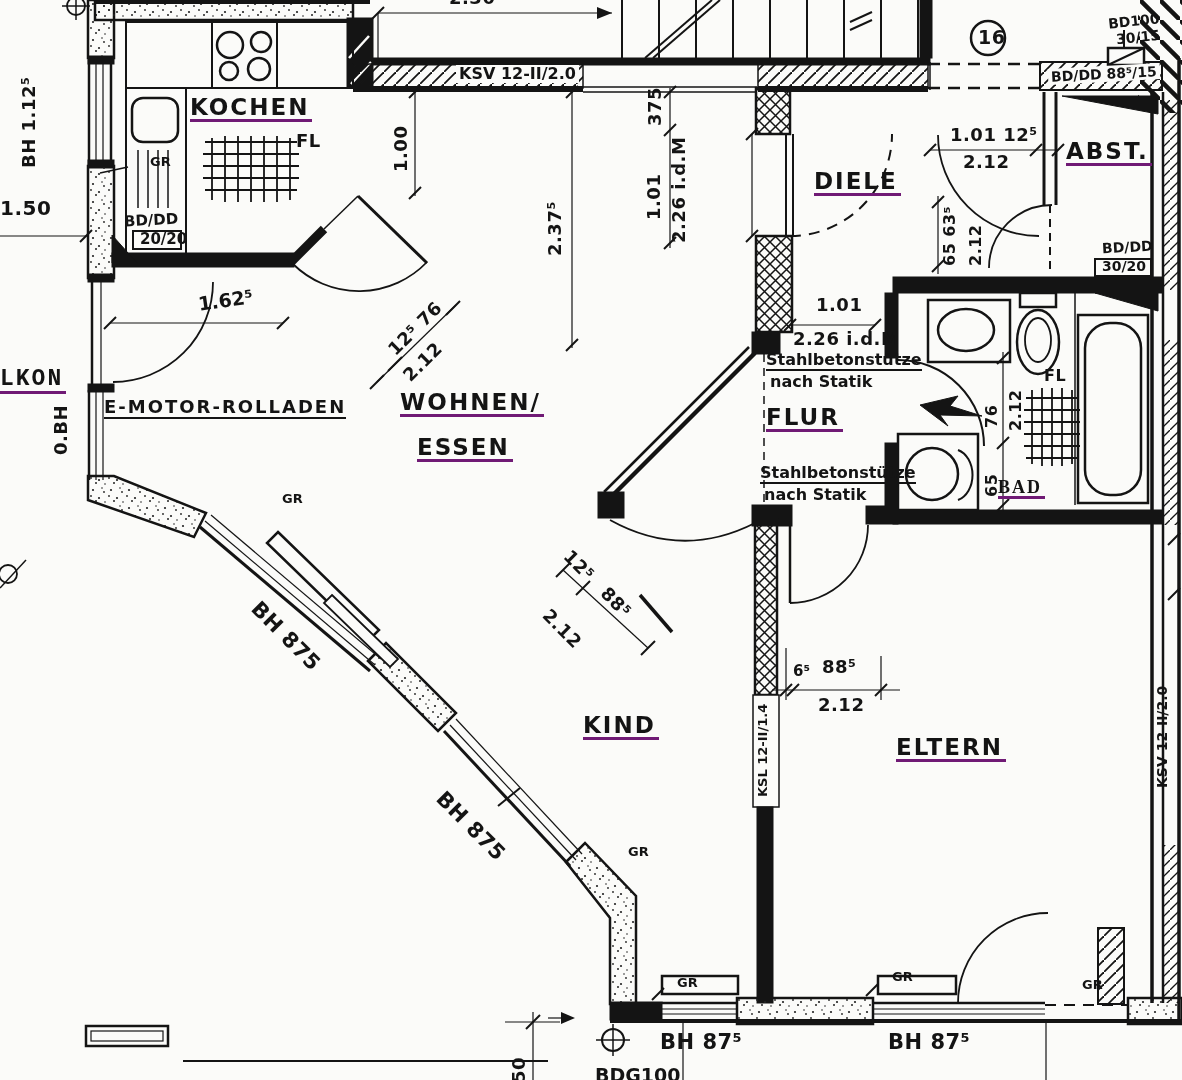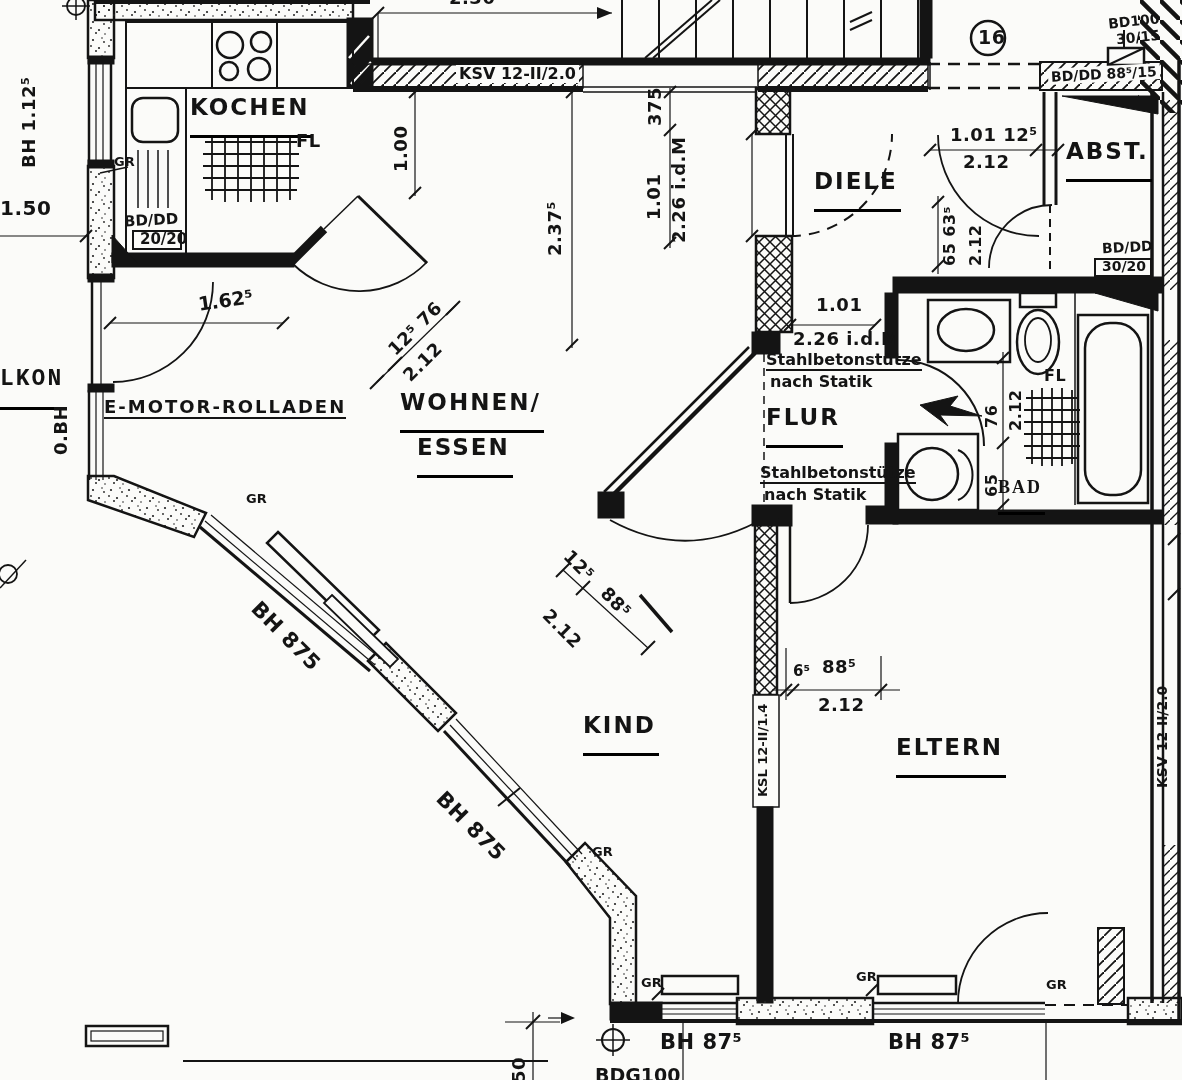--- a/index.html
+++ b/index.html
@@ -1,24 +1,24 @@
 <!DOCTYPE html>
 <html><head>
 <meta charset="utf-8">
 <style>
   html,body{margin:0;padding:0;background:#e8e8e6;}
   .plan{position:relative;width:1182px;height:1080px;background:#fbfbf9;overflow:hidden;
         font-family:"DejaVu Sans",sans-serif;color:#141414;}
   .plan svg{position:absolute;left:0;top:0;}
   .lbl{position:absolute;white-space:nowrap;line-height:1;}
-  .room{font-size:23px;font-weight:700;letter-spacing:2px;border-bottom:3px solid #000000;padding:0 3px 16px 0;text-align:right;}
+  .room{font-size:23px;font-weight:700;letter-spacing:2px;border-bottom:3px solid #701a75;padding:0 3px 0 0;text-align:right;}
   .dim{font-size:18px;font-weight:700;letter-spacing:0.5px;}
   .dimsm{font-size:15px;font-weight:700;}
   .hand{font-size:16px;font-weight:600;}
-  .gr{font-size:13px;font-weight:700;}
+  .gr{font-size:13px;font-weight:700;padding-left:36px;}
   .ul{border-bottom:2px solid #141414;padding-bottom:1px;}
   .bg{background:#fbfbf9;padding:1px 3px;}
   .rotccw{transform:rotate(-90deg);transform-origin:left top;}
   .rot45{transform:rotate(45deg);transform-origin:left top;}
   .rotm45{transform:rotate(-45deg);transform-origin:left top;}
 </style>
 </head>
 <body>
 
 <div class="plan">

